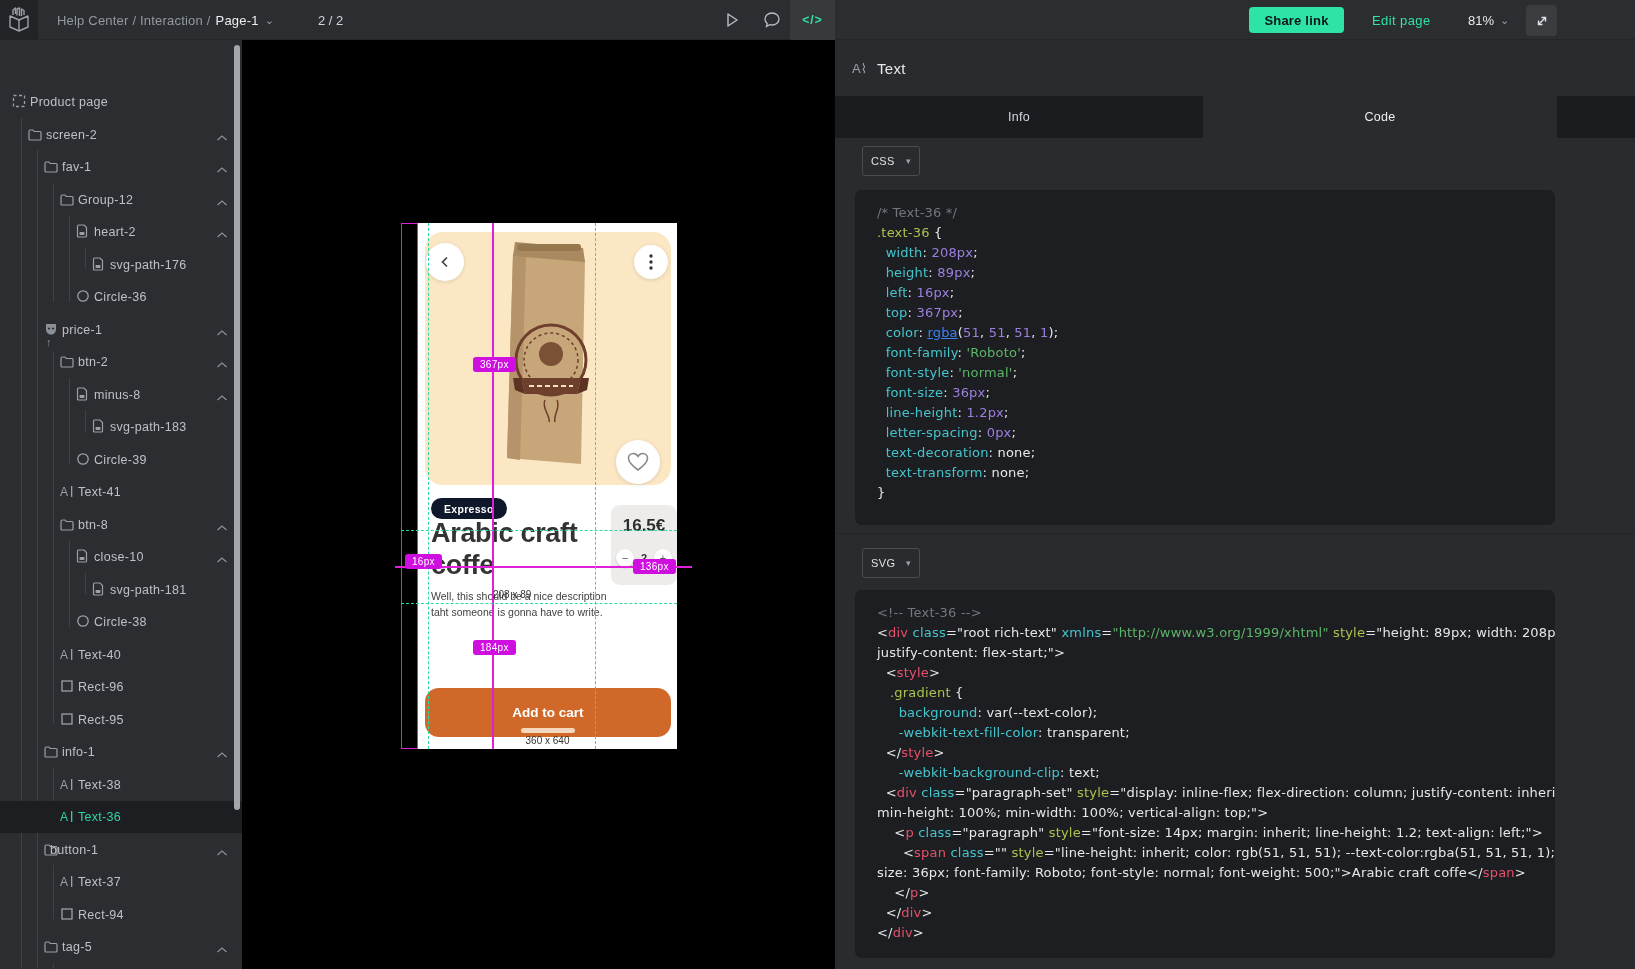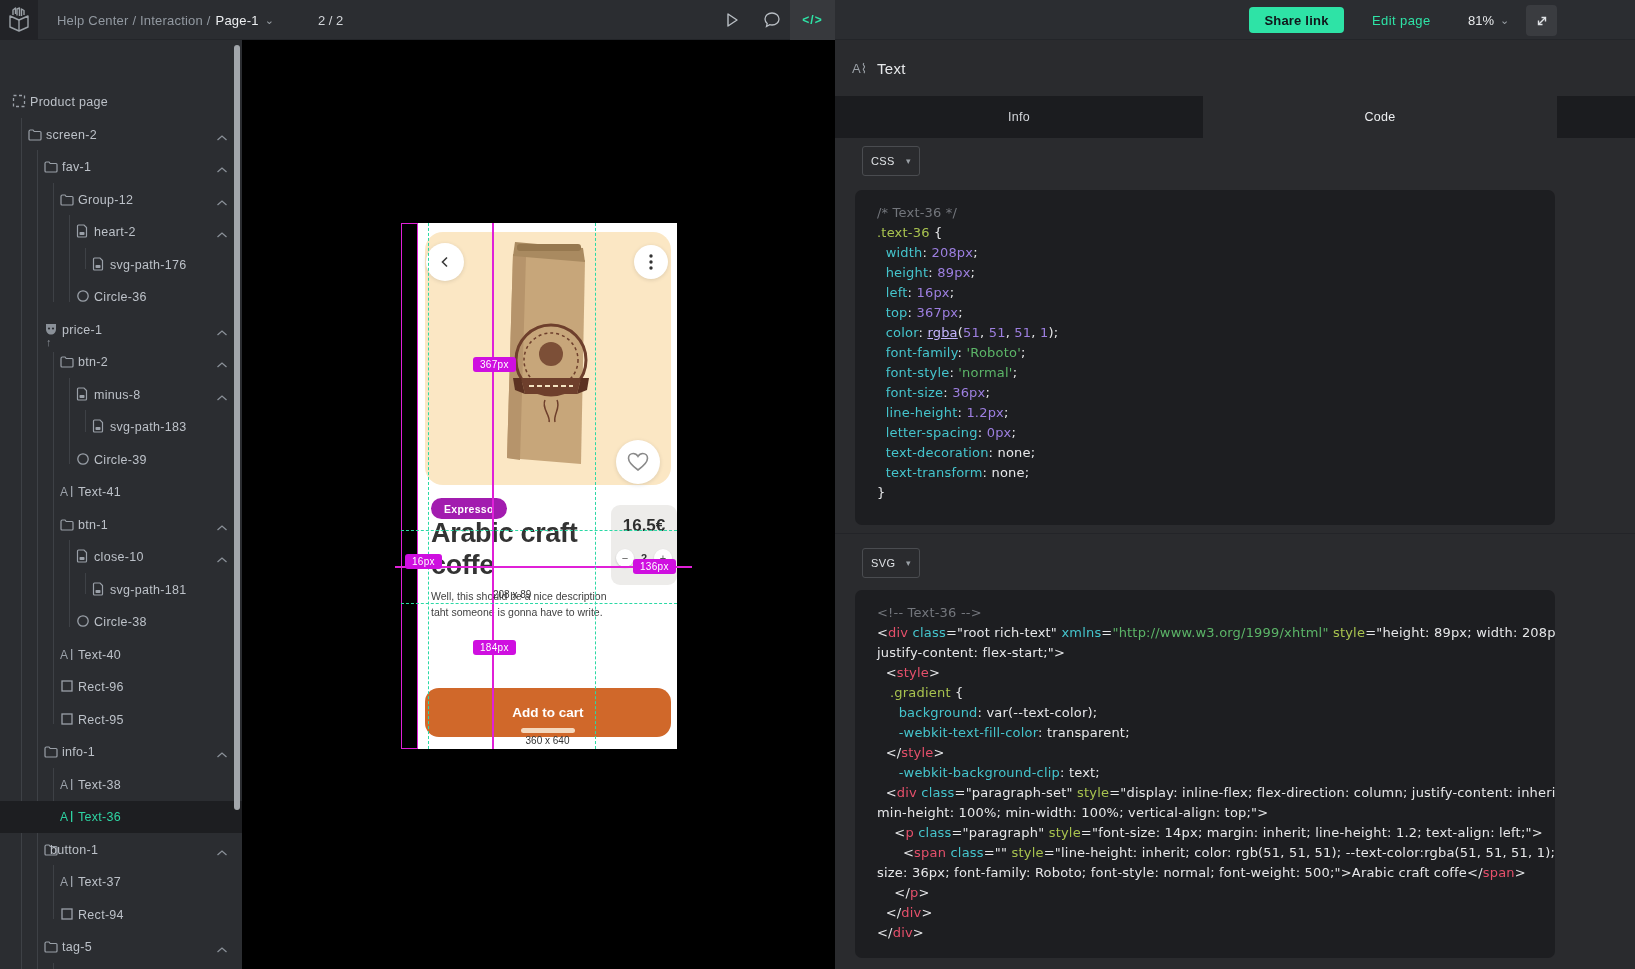--- a/index.html
+++ b/index.html
@@ -109,21 +109,21 @@
   .tab.code { width:354px; background:#2a2b2e; color:#eceef0; }
   .dropdown { position:absolute; width:58px; height:30px; border:1px solid #4a4c50;
     border-radius:3px; display:flex; align-items:center; padding:0 8px;
     color:#dfe2e5; font-size:11px; cursor:pointer; letter-spacing:.4px; }
   .dropdown .dd-caret { margin-left:auto; color:#9aa0a6; font-size:9px; }
   .codeblock { position:absolute; left:20px; width:700px; background:#1d1e21;
     border-radius:7px; padding:13px 22px; overflow:hidden; }
   .cline { font-family:"DejaVu Sans",sans-serif; font-size:13px; line-height:20px;
     white-space:pre; letter-spacing:.2px; }
   .tk-c { color:#73767c; } .tk-s { color:#a8c34f; } .tk-p { color:#45c5cd; }
-  .tk-n { color:#9d7fe0; } .tk-t { color:#5cb568; } .tk-f { color:#c4b5fd;text-decoration:underline; }
+  .tk-n { color:#9d7fe0; } .tk-t { color:#5cb568; } .tk-f { color:#3b82f6;text-decoration:underline; }
   .tk-w { color:#e6e7e9; } .tk-g { color:#e5506b; } .tk-a { color:#45c5cd; }
   .tk-y { color:#a8c34f; }
   .p-divider { position:absolute; left:0; top:493px; width:800px; height:1px;
     background:#232428; }
 </style>
 </head>
 <body>
 
 <div class="topbar">
   <div class="logo-box">
@@ -293,21 +293,21 @@
         <span class="ticon" style="left:60px"><svg width="16" height="13" viewBox="0 0 16 13">
             <text x="0" y="11" font-family="Liberation Sans,sans-serif" font-size="12" fill="#9aa0a8">A</text>
             <rect x="11" y="1" width="1.3" height="11" fill="#9aa0a8"></rect>
           </svg></span>
         <span class="tlabel" style="left:78px">Text-41</span>
       </div>
       <div class="trow" style="top: 468.5px;">
         <span class="ticon" style="left:60px"><svg width="14" height="12" viewBox="0 0 14 12">
             <path d="M1 2.5 C1 1.7 1.6 1 2.4 1 L5 1 L6.2 2.5 L12 2.5 C12.6 2.5 13 3 13 3.6 L13 10 C13 10.6 12.6 11 12 11 L2 11 C1.4 11 1 10.6 1 10 Z" fill="none" stroke="#9aa0a8" stroke-width="1.2"></path>
           </svg></span>
-        <span class="tlabel" style="left:78px">btn-1</span>
+        <span class="tlabel" style="left:78px">btn-8</span>
         <span class="tchev"><svg width="12" height="8" viewBox="0 0 12 8">
             <path d="M1.5 6 L6 2 L10.5 6" fill="none" stroke="#8a9098" stroke-width="1.3"></path>
           </svg></span>
       </div>
       <div class="trow" style="top: 501px;">
         <span class="ticon" style="left:76px"><svg width="12" height="14" viewBox="0 0 12 14">
             <path d="M1.5 2 C1.5 1.4 2 1 2.5 1 L8 1 L10.5 3.5 L10.5 12 C10.5 12.6 10 13 9.5 13 L2.5 13 C2 13 1.5 12.6 1.5 12 Z" fill="none" stroke="#9aa0a8" stroke-width="1.2"></path>
             <rect x="3.5" y="8" width="5" height="3" rx="0.8" fill="#9aa0a8"></rect>
           </svg></span>
         <span class="tlabel" style="left:94px">close-10</span>
@@ -441,21 +441,21 @@
           <circle cx="2" cy="8" r="1.7" fill="#333"></circle>
           <circle cx="2" cy="14" r="1.7" fill="#333"></circle>
         </svg>
     </div>
     <div class="circ-btn" style="left:198px;top:217px;width:44px;height:44px">
       <svg width="22" height="20" viewBox="0 0 22 20">
           <path d="M11 18 C4 13 1.5 9.5 1.5 6.3 C1.5 3.6 3.6 1.5 6.2 1.5 C8 1.5 9.9 2.6 11 4.4 C12.1 2.6 14 1.5 15.8 1.5 C18.4 1.5 20.5 3.6 20.5 6.3 C20.5 9.5 18 13 11 18 Z" fill="none" stroke="#8a8a8a" stroke-width="1.6"></path>
         </svg>
     </div>
 
-    <div class="tag-pill" style="background:#a21caf">Expresso</div>
+    <div class="tag-pill" style="background:#0f172a">Expresso</div>
     <div class="ptitle">Arabic craft coffe</div>
 
     <div class="price-box">
       <div class="price-val">16.5€</div>
       <div class="stepper">
         <span class="step-btn">−</span>
         <span class="qty">2</span>
         <span class="step-btn">+</span>
       </div>
     </div>

